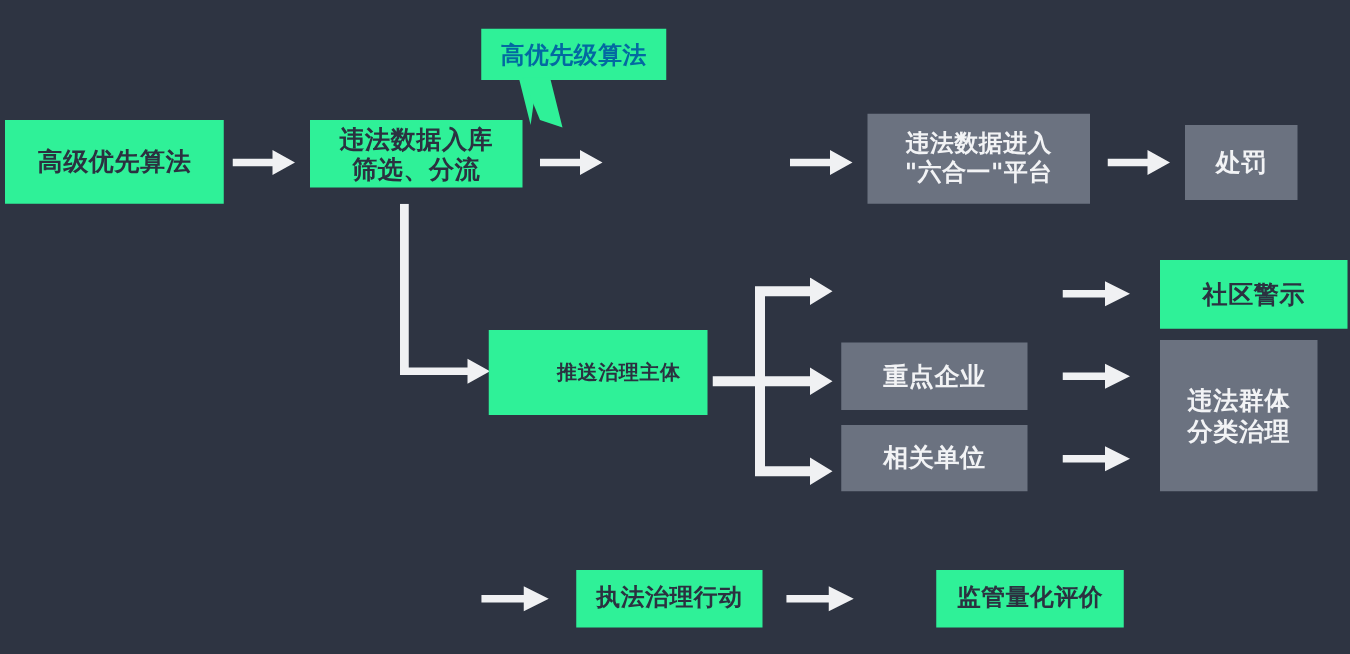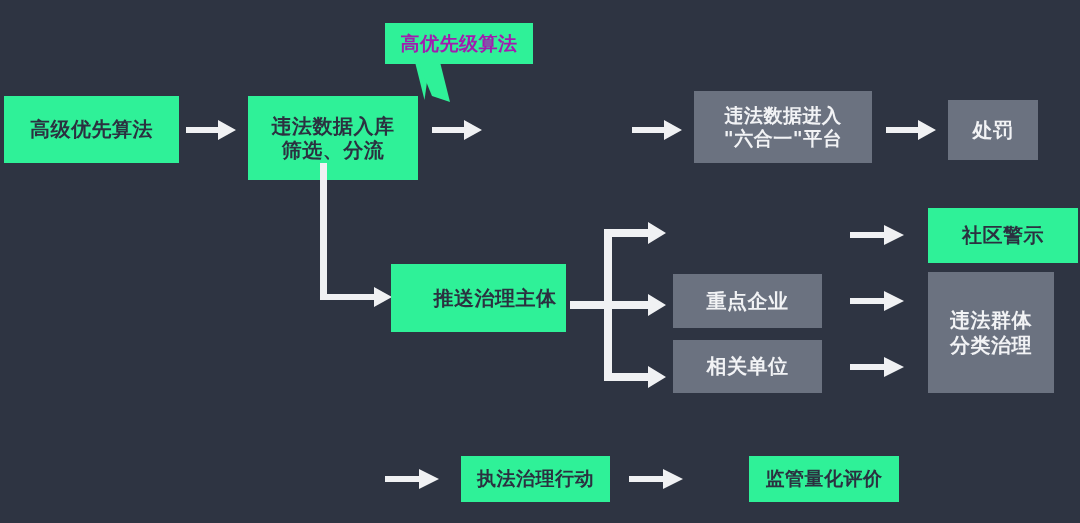--- a/index.html
+++ b/index.html
@@ -35,21 +35,21 @@
     background: #2ff198;
     color: #2b3140;
   }
   .node.gray {
     background: #6b7280;
     color: #f2f3f5;
   }
   .callout {
     position: absolute;
     background: #2ff198;
-    color: #a21caf;
+    color: #0369a1;
     font-weight: bold;
     display: flex;
     align-items: center;
     justify-content: center;
     letter-spacing: 0.5px;
     box-sizing: border-box;
   }
   .callout-tail {
     position: absolute;
     width: 0;
@@ -80,21 +80,21 @@
   </svg>
 
   <div class="node green" style="left:4px; top:96px; width:175px; height:67px; font-size:20px;">
     <span>高级优先算法</span>
   </div>
 
   <svg class="arrow" style="left:186px; top:118px;" width="52" height="24" viewBox="0 0 52 24">
     <path d="M0,9 L32,9 L32,2 L50,12 L32,22 L32,15 L0,15 Z" fill="#f0f1f3"></path>
   </svg>
 
-  <div class="node green" style="left:248px; top:96px; width:170px; height:84px; font-size:20px;">
+  <div class="node green" style="left:248px; top:96px; width:170px; height:54px; font-size:20px;">
     <span>违法数据入库
 筛选、分流</span>
   </div>
 
   <svg class="arrow" style="left:432px; top:118px;" width="52" height="24" viewBox="0 0 52 24">
     <path d="M0,9 L32,9 L32,2 L50,12 L32,22 L32,15 L0,15 Z" fill="#f0f1f3"></path>
   </svg>
 
 
   <svg class="arrow" style="left:632px; top:118px;" width="52" height="24" viewBox="0 0 52 24">
@@ -111,21 +111,21 @@
   </svg>
 
   <div class="node gray" style="left:948px; top:100px; width:90px; height:60px; font-size:20px;">
     <span>处罚</span>
   </div>
 
   <svg class="elbow" style="left:320px; top:163px;" width="90" height="150" viewBox="0 0 90 150">
     <path d="M7,0 L7,131 L54,131 L54,124 L72,134 L54,144 L54,137 L0,137 L0,0 Z" fill="#f0f1f3"></path>
   </svg>
 
-  <div class="node green" style="left:391px; top:264px; width:175px; height:68px; font-size:20px;padding-left:33px;">
+  <div class="node green" style="left:391px; top:264px; width:175px; height:68px; font-size:16px;padding-left:33px;">
     <span>推送治理主体</span>
   </div>
 
   <svg class="fork" style="left:570px; top:222px;" width="110" height="166" viewBox="0 0 110 166">
 
     <rect x="0" y="79" width="42" height="8" fill="#f0f1f3"></rect>
 
     <rect x="34" y="11" width="8" height="144" fill="#f0f1f3"></rect>
 
     <path d="M34,7 L78,7 L78,0 L96,11 L78,22 L78,15 L34,15 Z" fill="#f0f1f3"></path>

